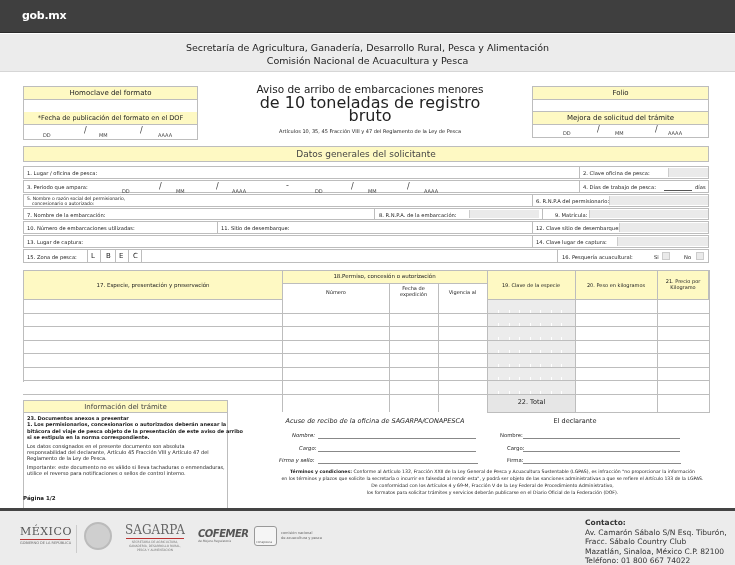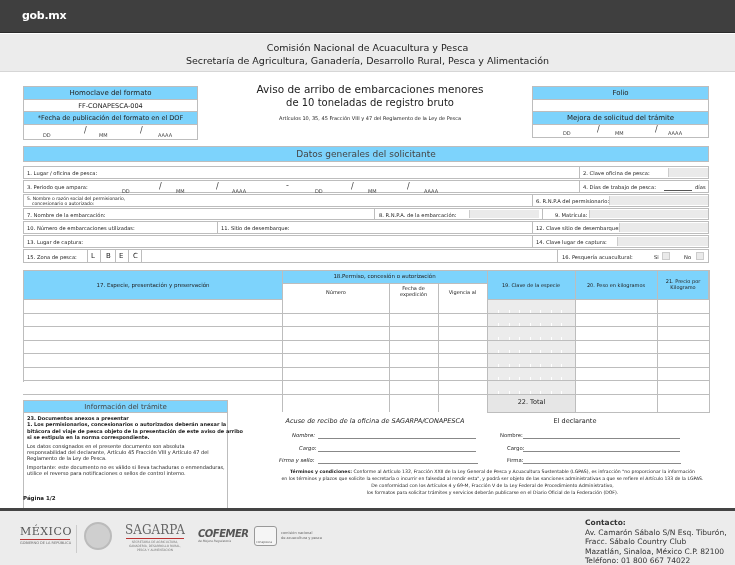--- a/index.html
+++ b/index.html
@@ -1,61 +1,60 @@
 <!DOCTYPE html>
 <html><head>
 <meta charset="utf-8">
 <style>
   * { box-sizing: border-box; margin: 0; padding: 0; }
   html, body { width: 735px; height: 565px; overflow: hidden; background: #fff; }
   body { font-family: "DejaVu Sans", sans-serif; color: #222; position: relative; }
   .topbar { position: absolute; left: 0; top: 0; width: 735px; height: 33px; background: #3f3f3f; border-bottom: 1px solid #2a2a2a; }
   .topbar .logo { position: absolute; left: 22px; top: 9px; color: #fff; font-size: 11px; font-weight: bold; letter-spacing: -0.3px; }
   .subbar { position: absolute; left: 0; top: 34px; width: 735px; height: 38px; background: #ececec; border-bottom: 1px solid #d6d6d6; text-align: center; font-size: 9.5px; line-height: 13px; padding-top: 7px; color: #222; }
-  .gray { background: #7dd3fc; }
+  .gray { background: #fef9c3; }
   .box { position: absolute; border: 1px solid #bdbdbd; }
   .cell { position: absolute; font-size: 6.5px; color: #222; white-space: nowrap; }
   .hline { position: absolute; height: 1px; background: #bdbdbd; }
   .vline { position: absolute; width: 1px; background: #bdbdbd; }
   .row { position: absolute; left: 23px; width: 686px; border: 1px solid #bdbdbd; background: #fff; }
   .lbl { position: absolute; font-size: 5.2px; top: 3px; white-space: nowrap; color: #222; }
   .datesep { position: absolute; font-size: 5px; color: #444; white-space: nowrap; }
   .slash { position: absolute; font-size: 8px; color: #444; }
   .shade { position: absolute; background: #eaeaea; border-left: 1px solid #ccc; }
   .footer { position: absolute; left: 0; top: 508px; width: 735px; height: 57px; background: #ececec; border-top: 3px solid #444; }
   .sigline { position: absolute; height: 1px; background: #888; }
   .small { font-size: 5.3px; }
 </style>
 </head>
 <body>
 
 <div class="topbar">
   <span class="logo">gob.mx</span>
 </div>
 <div class="subbar">
+  <div>Secretaría de Agricultura, Ganadería, Desarrollo Rural, Pesca y Alimentación</div>
   <div>Comisión Nacional de Acuacultura y Pesca</div>
-  <div>Secretaría de Agricultura, Ganadería, Desarrollo Rural, Pesca y Alimentación</div>
 </div>
 
 <div class="box" style="left:23px;top:86px;width:175px;height:54px;">
   <div class="gray" style="position:absolute;left:0;top:0;width:173px;height:13px;border-bottom:1px solid #bdbdbd;text-align:center;font-size:7px;line-height:13px;">Homoclave del formato</div>
-  <div style="position:absolute;left:0;top:13px;width:173px;height:12px;border-bottom:1px solid #bdbdbd;text-align:center;font-size:6.5px;line-height:12px;">FF-CONAPESCA-004</div>
   <div class="gray" style="position:absolute;left:0;top:25px;width:173px;height:13px;border-bottom:1px solid #bdbdbd;text-align:center;font-size:6.5px;line-height:13px;">*Fecha de publicación del formato en el DOF</div>
   <div style="position:absolute;left:0;top:38px;width:173px;height:14px;">
     <span class="datesep" style="left:19px;top:7px;">DD</span>
     <span class="slash" style="left:60px;top:1px;">/</span>
     <span class="datesep" style="left:75px;top:7px;">MM</span>
     <span class="slash" style="left:116px;top:1px;">/</span>
     <span class="datesep" style="left:134px;top:7px;">AAAA</span>
   </div>
 </div>
 
 <div style="position:absolute;left:240px;top:83px;width:260px;text-align:center;">
   <div style="font-size:10.5px;line-height:13px;">Aviso de arribo de embarcaciones menores</div>
-  <div style="font-size:10px;line-height:13px;">de 10 toneladas de registro bruto</div>
+  <div style="font-size:16px;line-height:13px;">de 10 toneladas de registro bruto</div>
   <div style="font-size:5px;margin-top:6px;">Artículos 10, 35, 45 Fracción VIII y 47 del Reglamento de la Ley de Pesca</div>
 </div>
 
 <div class="box" style="left:532px;top:86px;width:177px;height:52px;">
   <div class="gray" style="position:absolute;left:0;top:0;width:175px;height:13px;border-bottom:1px solid #bdbdbd;text-align:center;font-size:7px;line-height:13px;">Folio</div>
   <div style="position:absolute;left:0;top:13px;width:175px;height:12px;border-bottom:1px solid #bdbdbd;"></div>
   <div class="gray" style="position:absolute;left:0;top:25px;width:175px;height:13px;border-bottom:1px solid #bdbdbd;text-align:center;font-size:7px;line-height:13px;">Mejora de solicitud del trámite</div>
   <div style="position:absolute;left:0;top:38px;width:175px;height:12px;">
     <span class="datesep" style="left:30px;top:5px;">DD</span>
     <span class="slash" style="left:64px;top:0px;">/</span>

